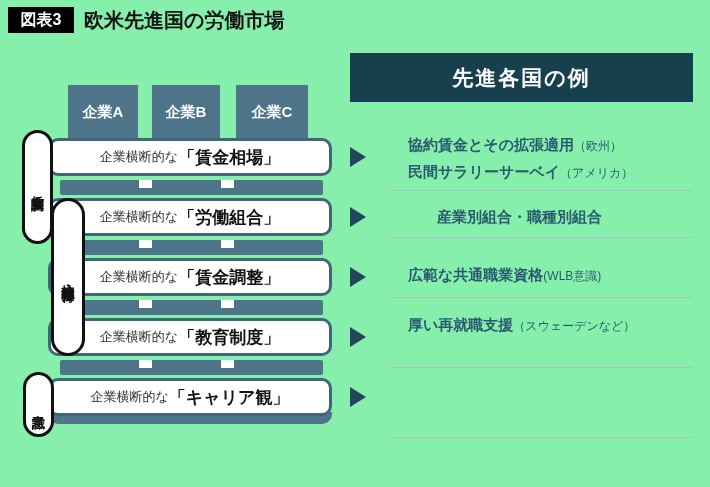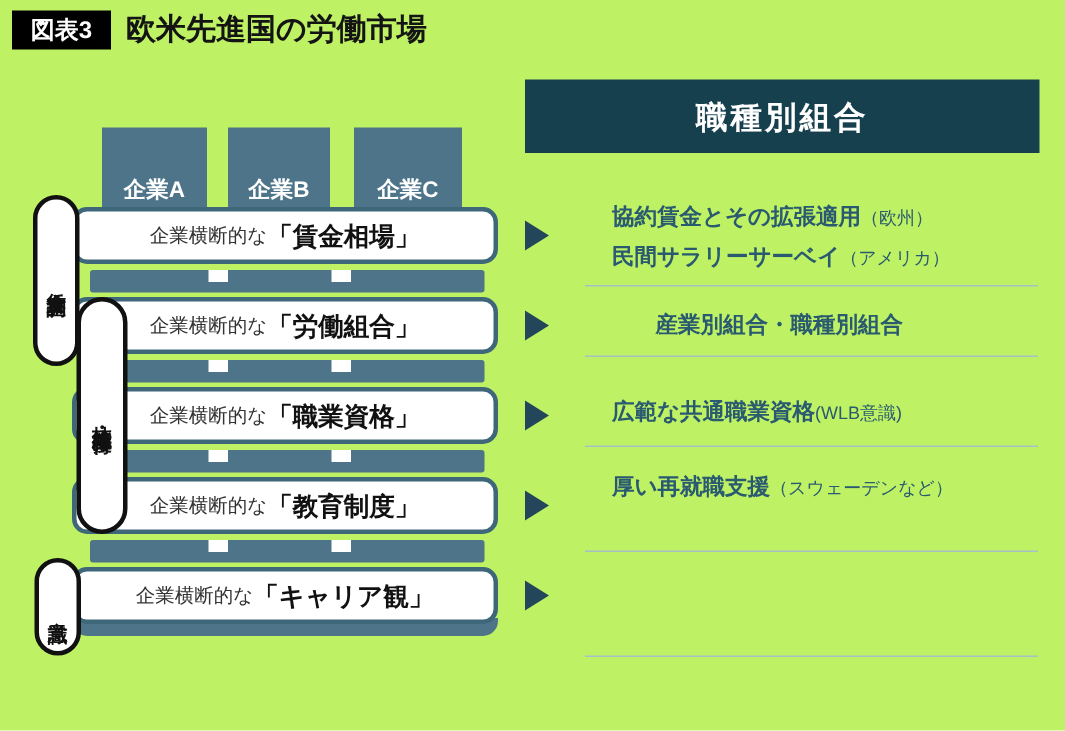--- a/index.html
+++ b/index.html
@@ -1,31 +1,31 @@
 <!DOCTYPE html>
 <html><head>
 <meta charset="utf-8">
 <style>
   html,body{margin:0;padding:0;background:#ffffff;}
   body{font-family:"Liberation Sans","DejaVu Sans",sans-serif;}
-  .canvas{position:relative;width:710px;height:487px;background:#bef264;overflow:hidden;}
+  .canvas{position:relative;width:710px;height:487px;background:#86efac;overflow:hidden;}
   .abs{position:absolute;}
 
   
   .fig-tag{left:8px;top:7px;width:66px;height:26px;background:#000;color:#fff;
     font-size:16px;font-weight:bold;display:flex;align-items:center;justify-content:center;}
   .fig-title{left:84px;top:7px;height:26px;line-height:26px;font-size:20px;font-weight:bold;color:#141414;}
 
   
   .panel-header{left:350px;top:53px;width:343px;height:49px;background:#17404f;color:#fff;
     font-size:21px;font-weight:bold;display:flex;align-items:center;justify-content:center;letter-spacing:2px;}
 
   
   .company{top:85px;height:57px;background:#4d7488;color:#fff;font-size:15px;font-weight:bold;
-    display:flex;align-items:flex-start;justify-content:center;padding-top:32px;box-sizing:border-box;z-index:1;}
+    display:flex;align-items:flex-start;justify-content:center;padding-top:18px;box-sizing:border-box;z-index:1;}
 
   
   .band{left:60px;width:263px;height:15px;background:#4d7488;z-index:1;border-radius:2px;}
   .notch{width:13px;height:8px;background:#ffffff;z-index:2;}
   .band-bottom{left:48px;width:284px;top:412px;height:12px;background:#4d7488;border-radius:0 0 10px 10px;z-index:1;}
 
   
   .bar{left:48px;width:284px;height:38px;background:#fff;border:3px solid #3e6879;border-radius:10px;
     box-sizing:border-box;z-index:3;display:flex;align-items:center;justify-content:center;white-space:nowrap;}
   .bar-prefix{font-size:13px;color:#333;}
@@ -50,21 +50,21 @@
   .separator{left:390px;width:302px;height:1px;background:#a9bfc8;z-index:1;}
 </style>
 </head>
 <body>
 
 <div class="canvas">
 
   <div class="abs fig-tag">図表3</div>
   <div class="abs fig-title">欧米先進国の労働市場</div>
 
-  <div class="abs panel-header">職種別組合</div>
+  <div class="abs panel-header">先進各国の例</div>
 
   <div class="abs company" style="left:68px;width:70px;">企業A</div>
   <div class="abs company" style="left:152px;width:68px;">企業B</div>
   <div class="abs company" style="left:236px;width:72px;">企業C</div>
 
   <div class="abs band" style="top:180px;"></div>
   <div class="abs notch" style="left:139px;top:180px;"></div>
   <div class="abs notch" style="left:221px;top:180px;"></div>
 
   <div class="abs band" style="top:240px;"></div>
@@ -84,21 +84,21 @@
   <div class="abs bar" style="top:138px;">
     <span class="bar-prefix">企業横断的な</span>
       <span class="bar-keyword">「賃金相場」</span>
   </div>
   <div class="abs bar" style="top:198px;">
     <span class="bar-prefix">企業横断的な</span>
       <span class="bar-keyword">「労働組合」</span>
   </div>
   <div class="abs bar" style="top:258px;">
     <span class="bar-prefix">企業横断的な</span>
-      <span class="bar-keyword">「職業資格」</span>
+      <span class="bar-keyword">「賃金調整」</span>
   </div>
   <div class="abs bar" style="top:318px;">
     <span class="bar-prefix">企業横断的な</span>
       <span class="bar-keyword">「教育制度」</span>
   </div>
   <div class="abs bar" style="top:378px;">
     <span class="bar-prefix">企業横断的な</span>
       <span class="bar-keyword">「キャリア観」</span>
   </div>
 

